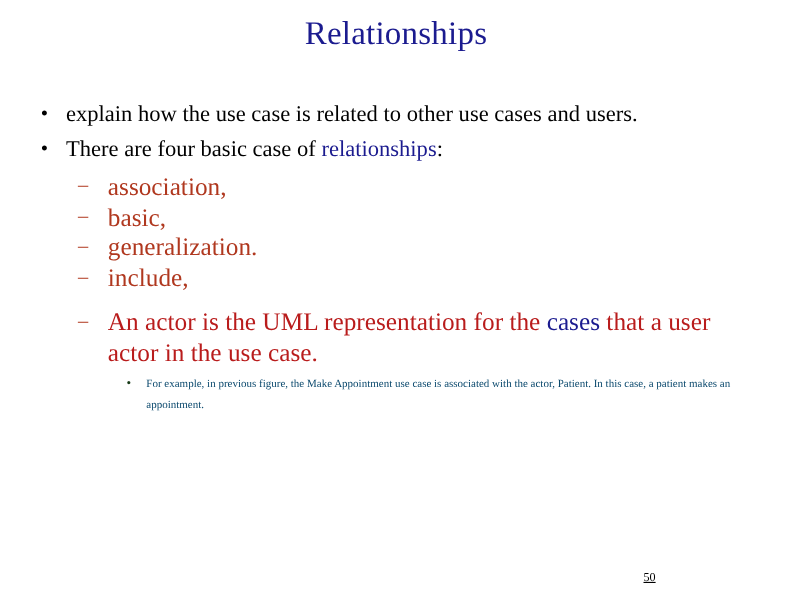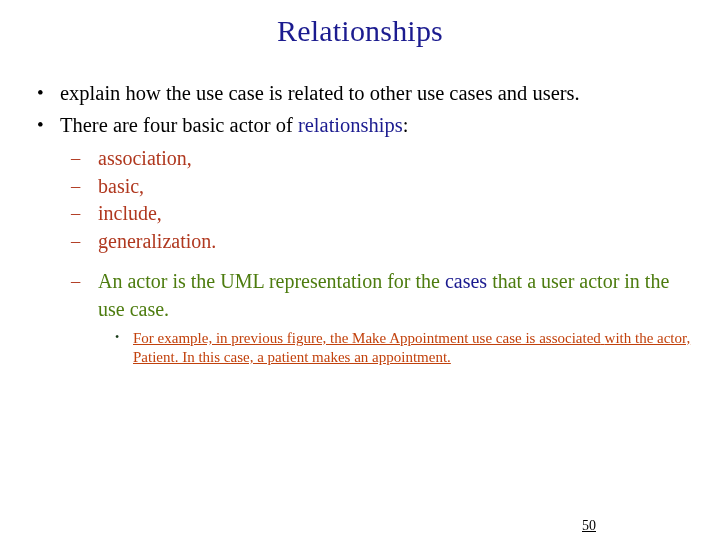--- a/index.html
+++ b/index.html
@@ -30,21 +30,21 @@
     text-align: center;
     font-size: 30px;
     line-height: 38px;
     color: #1b1b8f;
     letter-spacing: 0.2px;
   }
 
   
   .body {
     position: absolute;
-    top: 78px;
+    top: 89px;
     left: 26px;
     width: 668px;
   }
 
   ul.lvl1 {
     list-style: none;
     margin: 0;
     padding: 0;
   }
   ul.lvl1 > li.b1 {
@@ -68,21 +68,21 @@
   
   ul.lvl2 {
     list-style: none;
     margin: 4px 0 4px 0;
     padding: 0;
   }
   ul.lvl2 > li.b2 {
     position: relative;
     padding-left: 33px;
     margin-left: 39px;
-    font-size: 20px;
+    font-size: 23px;
     line-height: 27.5px;
     color: #b0381f;
   }
   ul.lvl2 > li.b2::before {
     content: "\2013";
     position: absolute;
     left: 6px;
     top: 0;
     color: #b0381f;
     font-size: 18.5px;
@@ -98,48 +98,47 @@
   
   ul.lvl3 {
     list-style: none;
     margin: 6px 0 6px 0;
     padding: 0;
   }
   ul.lvl3 > li.b3 {
     position: relative;
     padding-left: 26px;
     margin-left: 81px;
-    font-size: 15px;
+    font-size: 10px;
     line-height: 19px;
-    color: #c2410c;
-    text-decoration: underline;
+    color: #0c4a6e;
   }
   ul.lvl3 > li.b3::before {
     content: "\2022";
     position: absolute;
     left: 8px;
     top: -1px;
     font-size: 12px;
     line-height: 19px;
     color: #173a17;
   }
 
   .blue  { color: #1b1b8f; }
-  .red   { color: #4d7c0f; }
+  .red   { color: #b91c1c; }
   .black { color: #000000; }
 
   .spacer-sm { height: 5px; }
   .spacer-md { height: 9px; }
 
   
   .page-number {
     position: absolute;
     right: 12px;
     bottom: 8px;
-    font-size: 14px;
+    font-size: 11px;
     line-height: 13px;
     color: #000000;
     text-decoration: underline;
   }
 </style>
 </head>
 <body>
 
 <div class="slide">
 
@@ -147,36 +146,36 @@
 
   <div class="body">
 
     <ul class="lvl1">
 
       <li class="b1">
         <span>explain how the use case is related to other use cases and users.</span>
       </li>
 
       <li class="b1">
-        <span class="black">There are four basic actor of </span><span class="blue">relationships</span><span class="black">:</span>
+        <span class="black">There are four basic case of </span><span class="blue">relationships</span><span class="black">:</span>
       </li>
     </ul>
 
     <ul class="lvl2">
       <li class="b2">
         <span>association,</span>
       </li>
       <li class="b2">
         <span>basic,</span>
       </li>
       <li class="b2">
+        <span>generalization.</span>
+      </li>
+      <li class="b2">
         <span>include,</span>
-      </li>
-      <li class="b2">
-        <span>generalization.</span>
       </li>
     </ul>
 
     <div class="spacer-sm"></div>
 
 
     <ul class="lvl2">
       <li class="b2 wide">
         <span class="red">An actor is the UML representation for the </span><span class="blue">cases</span><span class="red"> that a user actor in the use case.</span>
       </li>

